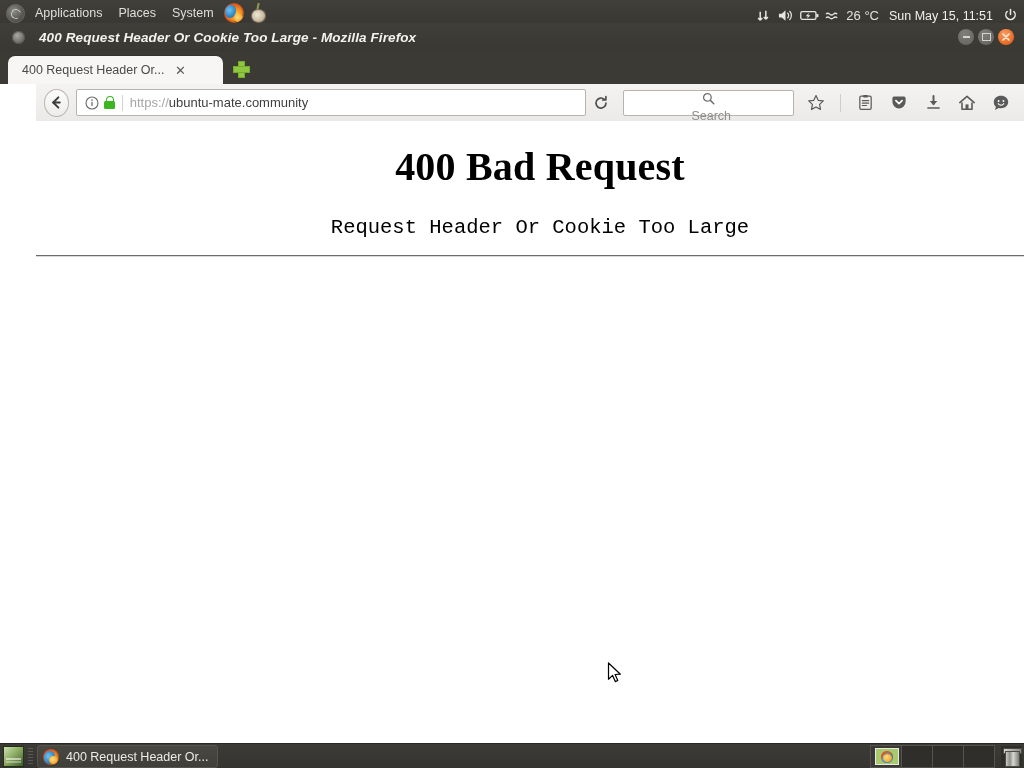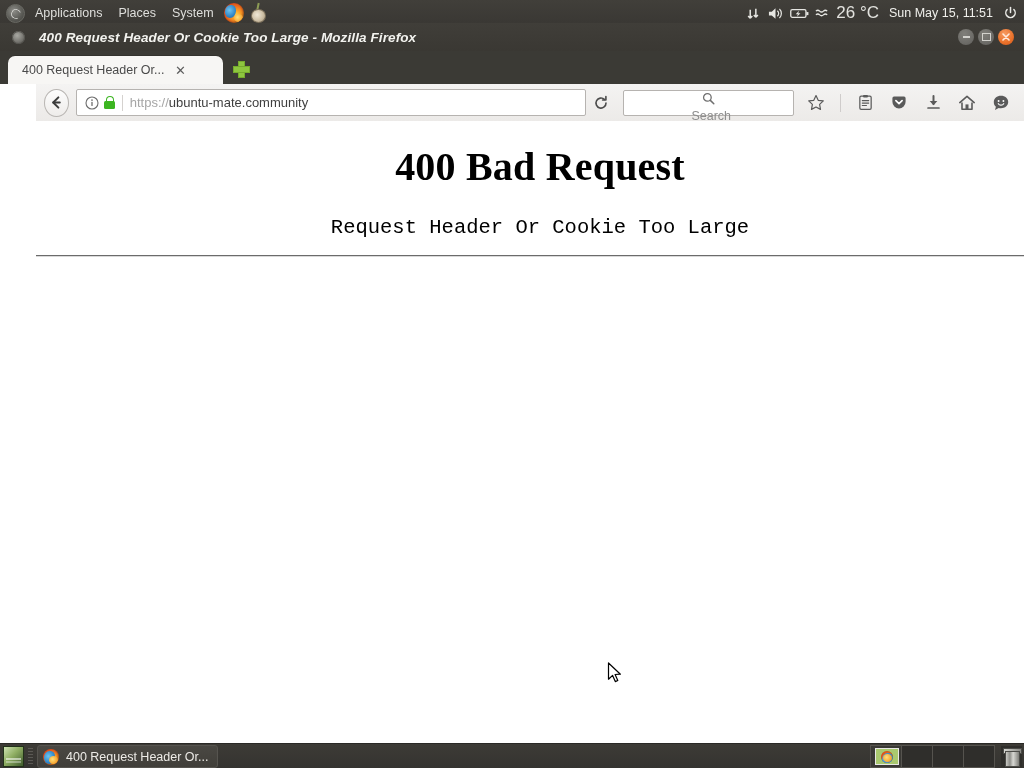--- a/index.html
+++ b/index.html
@@ -77,21 +77,21 @@
     position: absolute; left: 9px; top: 0px;
     width: 2px; height: 7px;
     background: #8d9c55;
     transform: rotate(12deg);
   }
   #panel-right {
     margin-left: auto; display: flex; align-items: center;
     padding-right: 6px; gap: 6px;
   }
   .tray-icon { display: inline-flex; align-items: center; }
-  .temp-text { font-size: 17px; color: #e2e2de; }
+  .temp-text { font-size: 13px; color: #e2e2de; }
   #clock { font-size: 12.5px; color: #f0f0ec; padding: 0 4px; }
   
   #titlebar {
     position: absolute; top: 23px; left: 0;
     width: 1024px; height: 28px;
     background: linear-gradient(to bottom, #403e39 0%, #3a3833 100%);
     display: flex; align-items: center;
     border-bottom: 1px solid #343330;
     font-style: italic;
   }

